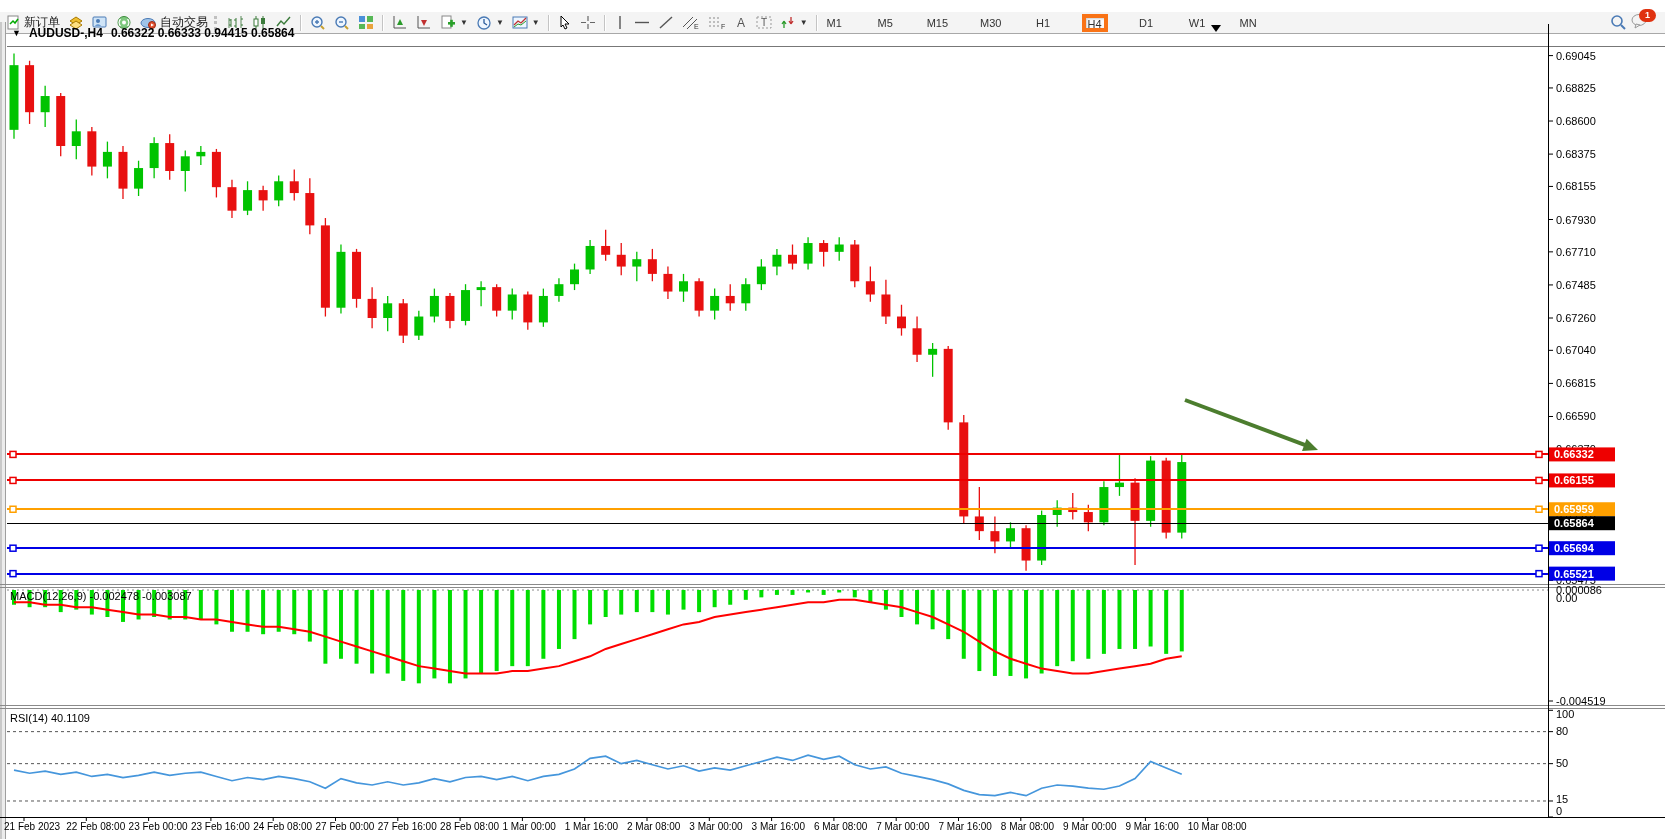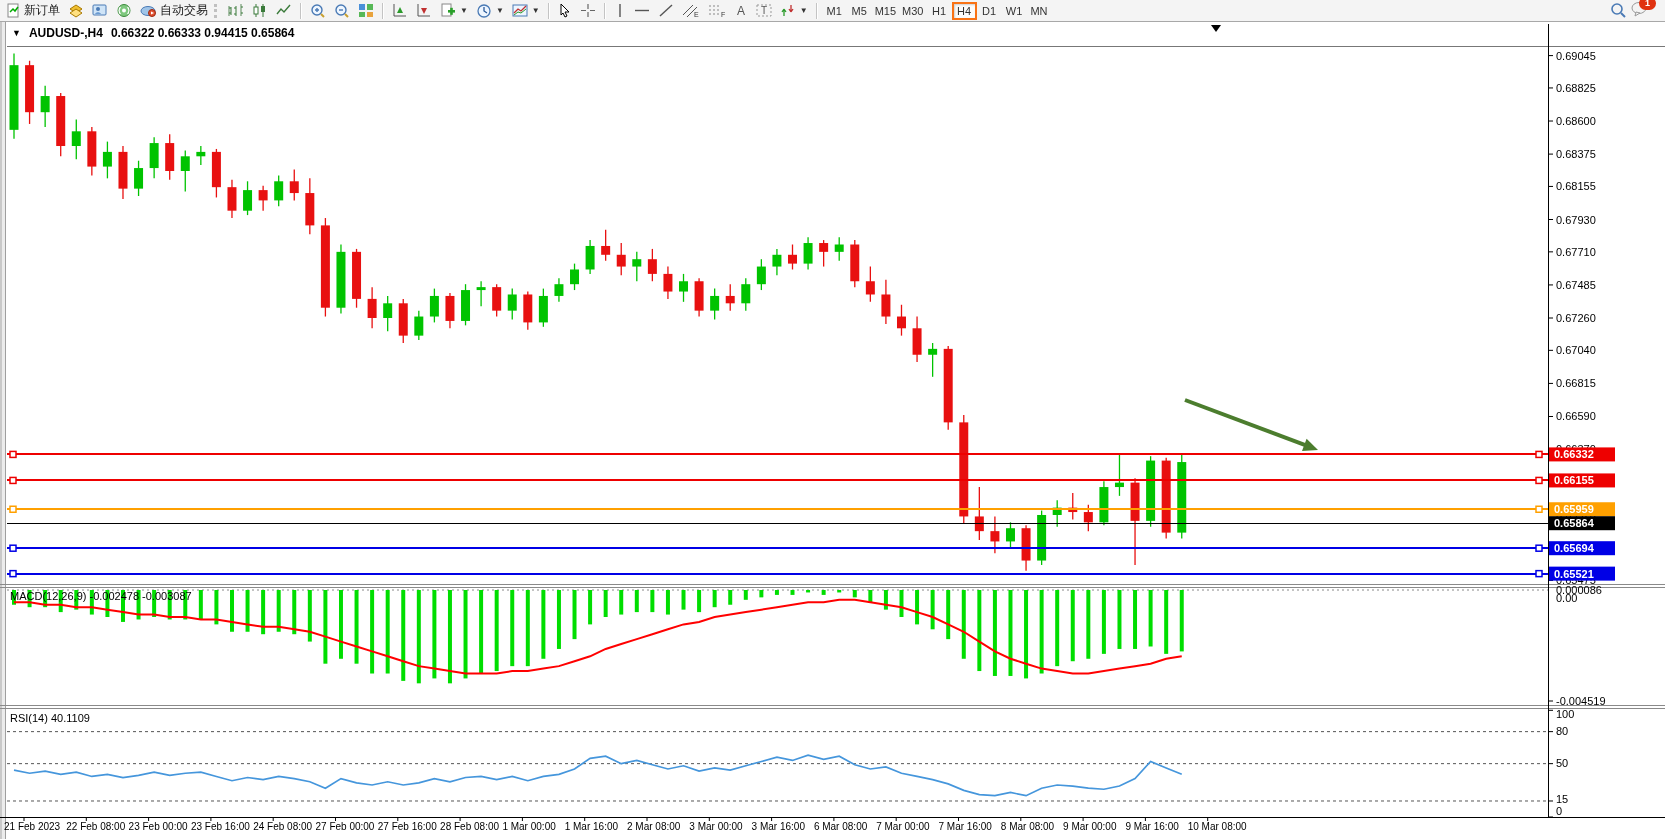--- a/index.html
+++ b/index.html
@@ -1,29 +1,29 @@
 <!DOCTYPE html>
 <html><head>
 <meta charset="utf-8">
 <style>
   html,body{margin:0;padding:0;background:#e8e8e8;}
   #app{position:relative;width:1665px;height:839px;background:#ffffff;overflow:hidden;
        font-family:"Liberation Sans",sans-serif;}
   
-  .toolbar{position:absolute;top:0;left:0;width:1665px;height:22px;background:#f4f4f4;
+  .toolbar{position:absolute;top:12px;left:0;width:1665px;height:22px;background:#f4f4f4;
            border-bottom:1px solid #a8a8a8;display:flex;align-items:center;padding:0 2px;box-sizing:border-box;}
   .grip{width:3px;height:14px;border-left:3px dotted #c0c0c0;margin:0 4px 0 2px;}
   .sep{width:1px;height:16px;background:#c4c4c4;border-right:1px solid #ffffff;margin:0 4px;}
   .tbtn{height:20px;border:1px solid transparent;background:transparent;display:flex;align-items:center;
         gap:3px;padding:0 3px;font:12px "Liberation Sans",sans-serif;color:#1a1a1a;cursor:default;}
   .tbtn svg{display:block;}
   .caret{font-size:8px;color:#333;margin-left:1px;}
   .tf{min-width:25px;height:18px;border:1px solid transparent;background:transparent;
       font:11px "Liberation Sans",sans-serif;color:#333;text-align:center;padding:0 2px;}
-  .tf.active{border:2px solid #f97316;background:#fcfcfc;box-shadow:inset 1px 1px 2px rgba(0,0,0,.18);}
+  .tf.active{border:4px solid #f97316;background:#fcfcfc;box-shadow:inset 1px 1px 2px rgba(0,0,0,.18);}
   .spacer{flex:1;}
   .bubble-wrap{position:relative;margin-right:14px;}
   .badge{position:absolute;top:-4px;right:-7px;min-width:13px;height:13px;border-radius:8px;background:#e03210;
          color:#fff;font:bold 9px/13px "Liberation Sans",sans-serif;text-align:center;padding:0 2px;}
   
   .left-frame{position:absolute;top:22px;left:0;width:6px;height:817px;background:#ececec;
               border-right:1px solid #9f9f9f;box-sizing:border-box;border-left:2px solid #c9c9c9;}
   .chart-header{position:absolute;top:26px;left:12px;font:bold 12px "Liberation Sans",sans-serif;color:#000;
                 display:flex;gap:8px;align-items:center;z-index:5;}
   .chart-header .tri{font-size:9px;}
@@ -216,21 +216,21 @@
       </button>
     <button class="tbtn">
         <svg width="16" height="15" viewBox="0 0 16 15">
           <path d="M4 13V6M4 6l-2 3M4 6l2 3" stroke="#2a9a2a" fill="none" stroke-width="1.3"></path>
           <path d="M11 2v7M11 9l-2-3M11 9l2-3" stroke="#c03030" fill="none" stroke-width="1.3"></path>
         </svg>
         <span class="caret">▼</span>
       </button>
 
     <div class="sep"></div>
-    <div id="tf-group" style="display:flex;align-items:center;">
+    <div id="tf-group" style="display:flex;align-items:center;gap:26px;">
         <button class="tf">M1</button>
         <button class="tf">M5</button>
         <button class="tf">M15</button>
         <button class="tf">M30</button>
         <button class="tf">H1</button>
         <button class="tf active">H4</button>
         <button class="tf">D1</button>
         <button class="tf">W1</button>
         <button class="tf">MN</button>
       </div>

